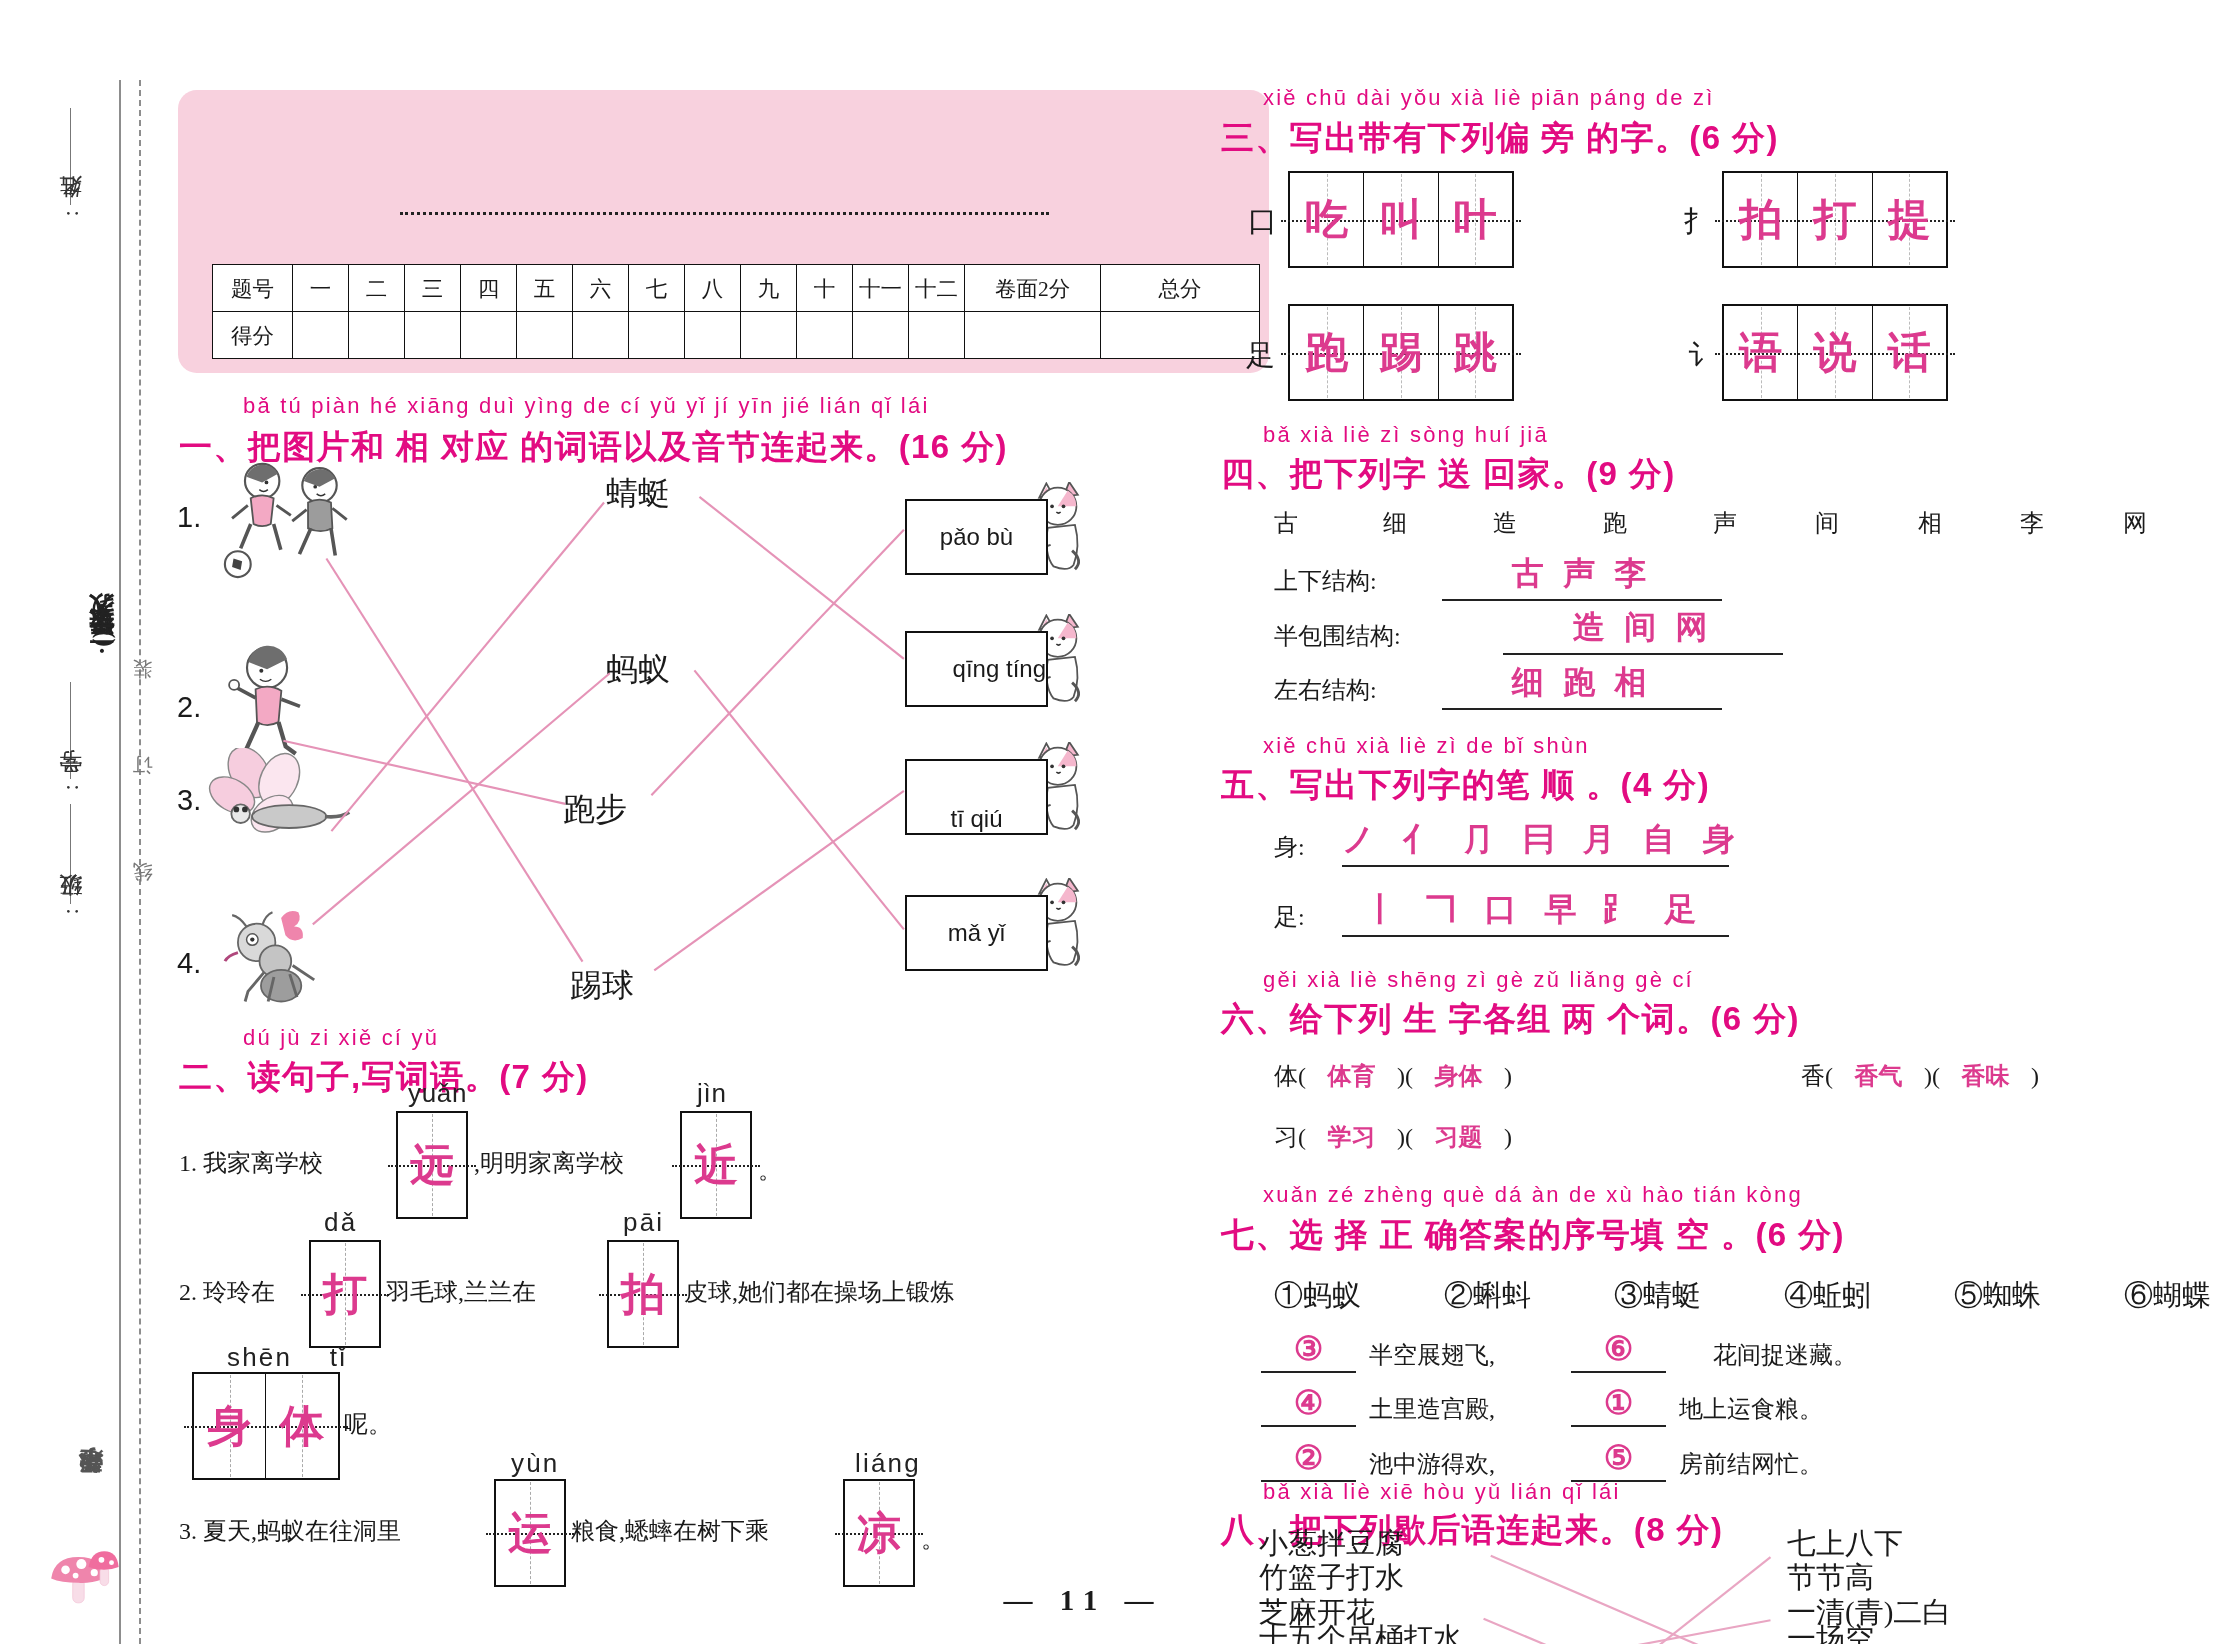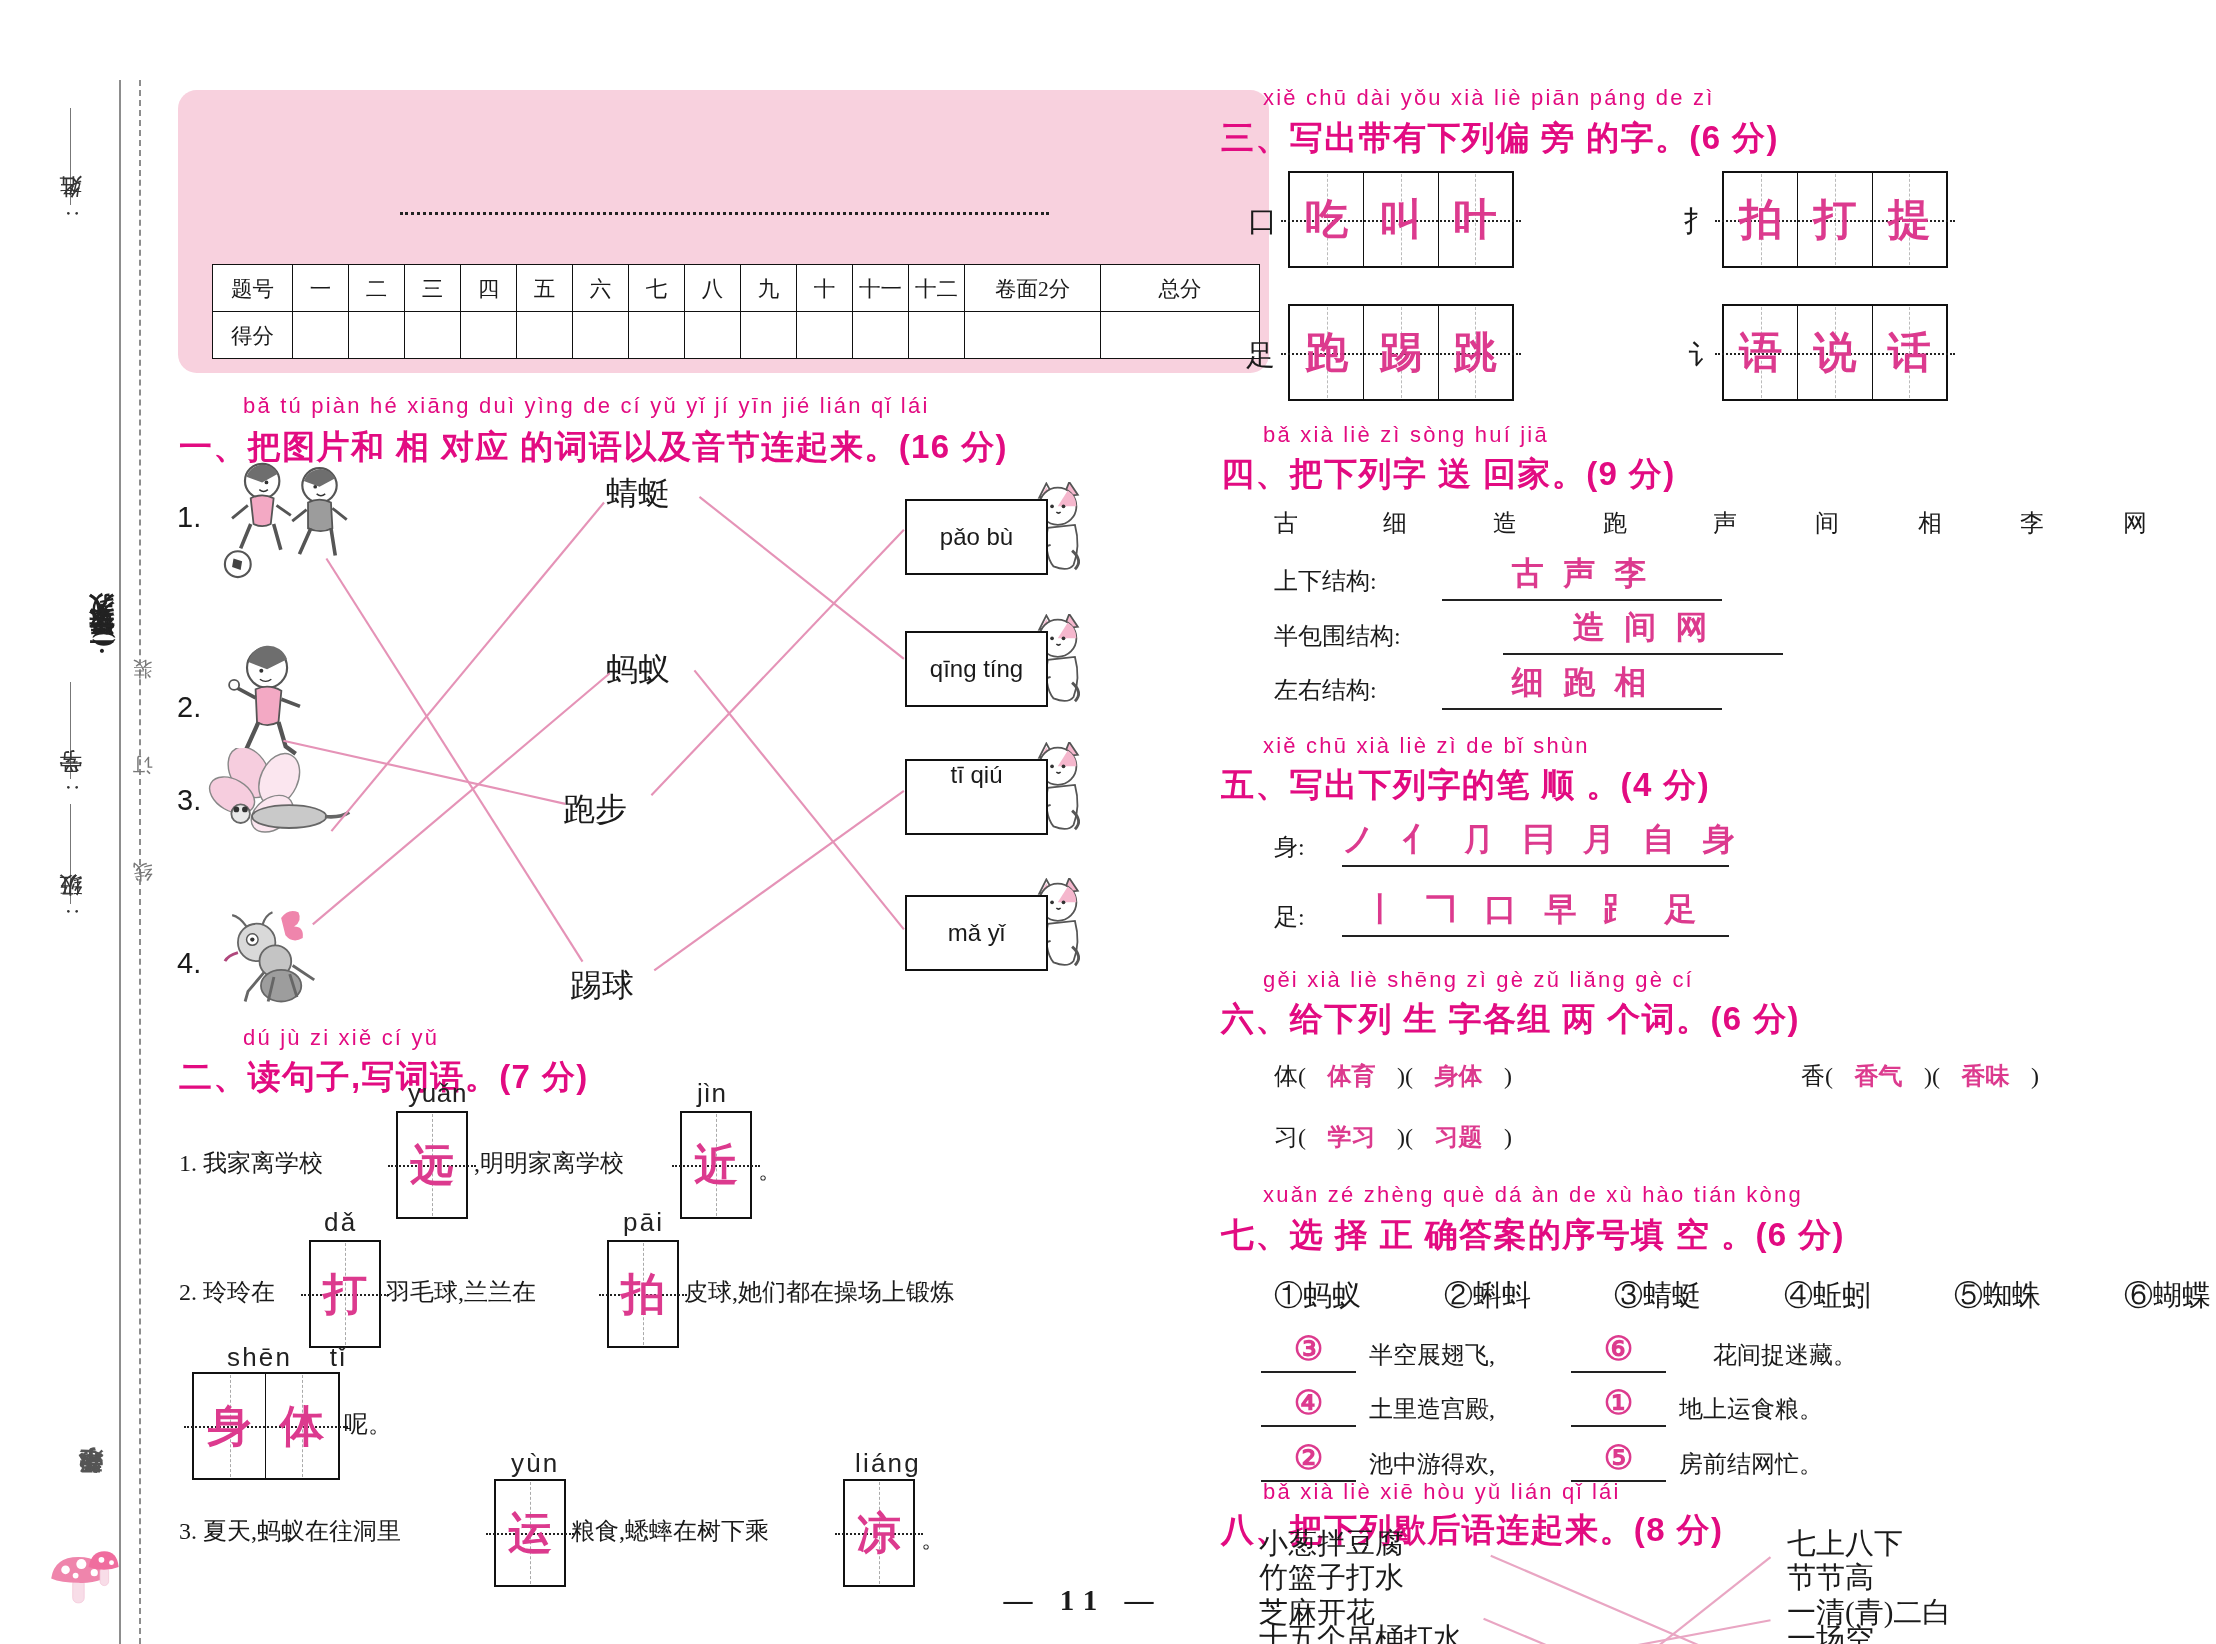--- a/index.html
+++ b/index.html
@@ -214,28 +214,28 @@
 <svg class="abs" style="left:1019px;top:482px;" width="79" height="93" viewBox="0 0 90 130">
     <use href="#cat"></use>
   </svg>
 <div class="abs" style="left:905px;top:499px;width:143px;height:76px;border:2.2px solid #111;background:#fff;display:flex;align-items:center;justify-content:center;">
   <span class="cn" style="font-family:'Liberation Sans',sans-serif;">pǎo bù</span>
 </div>
 
 <svg class="abs" style="left:1019px;top:614px;" width="79" height="93" viewBox="0 0 90 130">
     <use href="#cat"></use>
   </svg>
-<div class="abs" style="left:905px;top:631px;width:143px;height:76px;border:2.2px solid #111;background:#fff;display:flex;align-items:center;justify-content:center;">
+<div class="abs" style="left:905px;top:631px;width:143px;height:76px;border:2.2px solid #111;background:#fff;display:flex;align-items:center;justify-content:flex-end;">
   <span class="cn" style="font-family:'Liberation Sans',sans-serif;">qīng tíng</span>
 </div>
 
 <svg class="abs" style="left:1019px;top:742px;" width="79" height="93" viewBox="0 0 90 130">
     <use href="#cat"></use>
   </svg>
-<div class="abs" style="left:905px;top:759px;width:143px;height:76px;border:2.2px solid #111;background:#fff;display:flex;align-items:flex-start;justify-content:center;">
+<div class="abs" style="left:905px;top:759px;width:143px;height:76px;border:2.2px solid #111;background:#fff;display:flex;align-items:flex-end;justify-content:center;">
   <span class="cn" style="font-family:'Liberation Sans',sans-serif;">tī qiú</span>
 </div>
 
 <svg class="abs" style="left:1019px;top:878px;" width="79" height="93" viewBox="0 0 90 130">
     <use href="#cat"></use>
   </svg>
 <div class="abs" style="left:905px;top:895px;width:143px;height:76px;border:2.2px solid #111;background:#fff;display:flex;align-items:center;justify-content:center;">
   <span class="cn" style="font-family:'Liberation Sans',sans-serif;">mǎ yǐ</span>
 </div>
 

